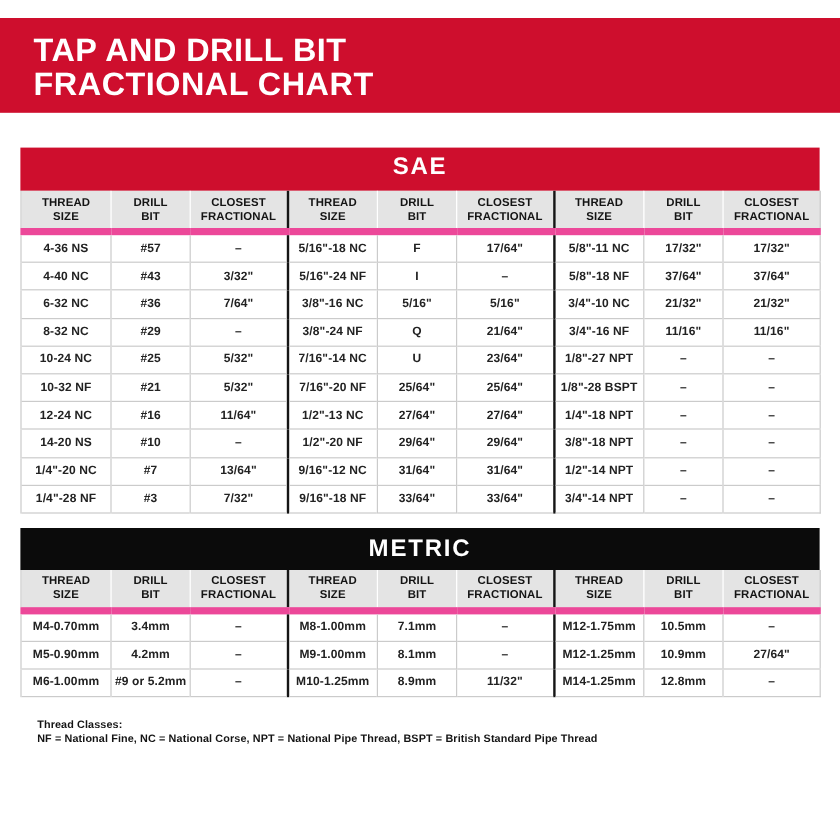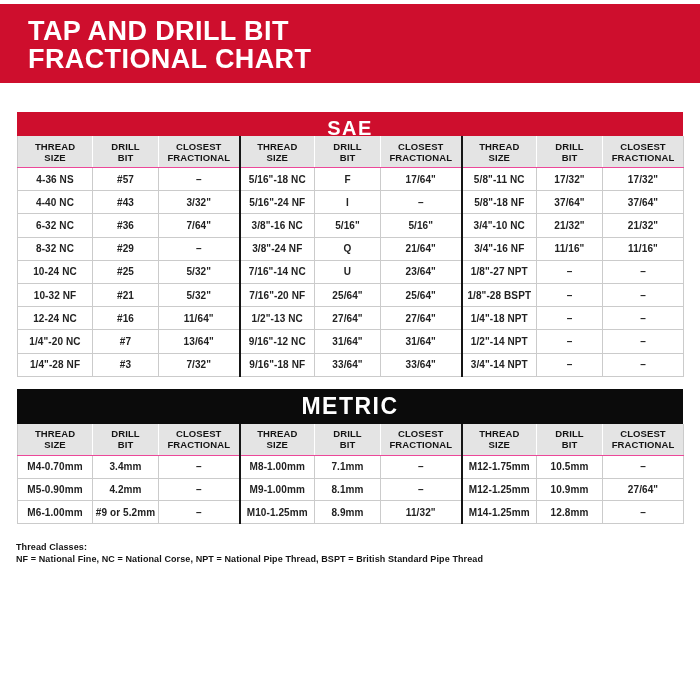--- a/index.html
+++ b/index.html
@@ -6,21 +6,21 @@
     margin: 0; padding: 0;
     width: 700px; height: 700px;
     background: #ffffff;
     overflow: hidden;
     font-family: "Liberation Sans", sans-serif;
   }
   .page { position: relative; width: 700px; height: 700px; }
 
   
   .top-banner {
-    margin-top: 4px;
+    margin-top: 15px;
     height: 79px;
     background: #CE0E2D;
     box-sizing: border-box;
     padding: 13px 0 0 28px;
   }
   .top-banner .title-line {
     color: #ffffff;
     font-weight: bold;
     font-size: 27px;
     line-height: 28px;
@@ -33,25 +33,25 @@
   .section.metric { margin-top: 12px; }
 
   .section-bar {
     text-align: center;
     color: #ffffff;
     font-weight: bold;
     letter-spacing: 1.5px;
   }
   .sae .section-bar {
     background: #CE0E2D;
-    height: 24px; line-height: 33px; font-size: 20px;
+    height: 36px; line-height: 33px; font-size: 20px;
   }
   .metric .section-bar {
     background: #0B0B0B;
-    height: 35px; line-height: 35px; font-size: 23px;
+    height: 35px; line-height: 35px; font-size: 20px;
   }
 
   
   table {
     width: 100%;
     border-collapse: collapse;
     table-layout: fixed;
     border: 1px solid #CBCBCB;
     border-top: none;
   }
@@ -63,21 +63,21 @@
     background: #E4E4E4;
     height: 31px;
     vertical-align: middle;
     text-align: center;
     font-size: 9.5px;
     font-weight: bold;
     color: #141414;
     line-height: 11px;
     letter-spacing: 0.1px;
     border-left: 1px solid #ffffff;
-    border-bottom: 1px solid #ec4899;
+    border-bottom: 6px solid #ec4899;
     padding: 0;
   }
   th:first-child { border-left: none; }
 
   td {
     text-align: center;
     vertical-align: middle;
     font-size: 10px;
     font-weight: bold;
     color: #222222;
@@ -89,21 +89,21 @@
     white-space: nowrap;
   }
   #sae-table td { height: 22.2px; }
   #metric-table td { height: 21.9px; }
   tbody tr:first-child td { border-top: none; }
 
   th.gsep, td.gsep { border-left: 2px solid #151515; }
 
   
   .footer {
-    margin: 18px 16px 0;
+    margin: 18px 31px 0;
     font-size: 9px;
     font-weight: bold;
     color: #141414;
     line-height: 11.5px;
     letter-spacing: 0.1px;
   }
 </style>
 </head>
 <body>
 
@@ -240,20 +240,31 @@
             <td>#16</td>
             <td>11/64"</td>
             <td class="gsep">1/2"-13 NC</td>
             <td>27/64"</td>
             <td>27/64"</td>
             <td class="gsep">1/4"-18 NPT</td>
             <td>–</td>
             <td>–</td>
           </tr>
           <tr>
+            <td>14-20 NS</td>
+            <td>#10</td>
+            <td>–</td>
+            <td class="gsep">1/2"-20 NF</td>
+            <td>29/64"</td>
+            <td>29/64"</td>
+            <td class="gsep">3/8"-18 NPT</td>
+            <td>–</td>
+            <td>–</td>
+          </tr>
+          <tr>
             <td>1/4"-20 NC</td>
             <td>#7</td>
             <td>13/64"</td>
             <td class="gsep">9/16"-12 NC</td>
             <td>31/64"</td>
             <td>31/64"</td>
             <td class="gsep">1/2"-14 NPT</td>
             <td>–</td>
             <td>–</td>
           </tr>

